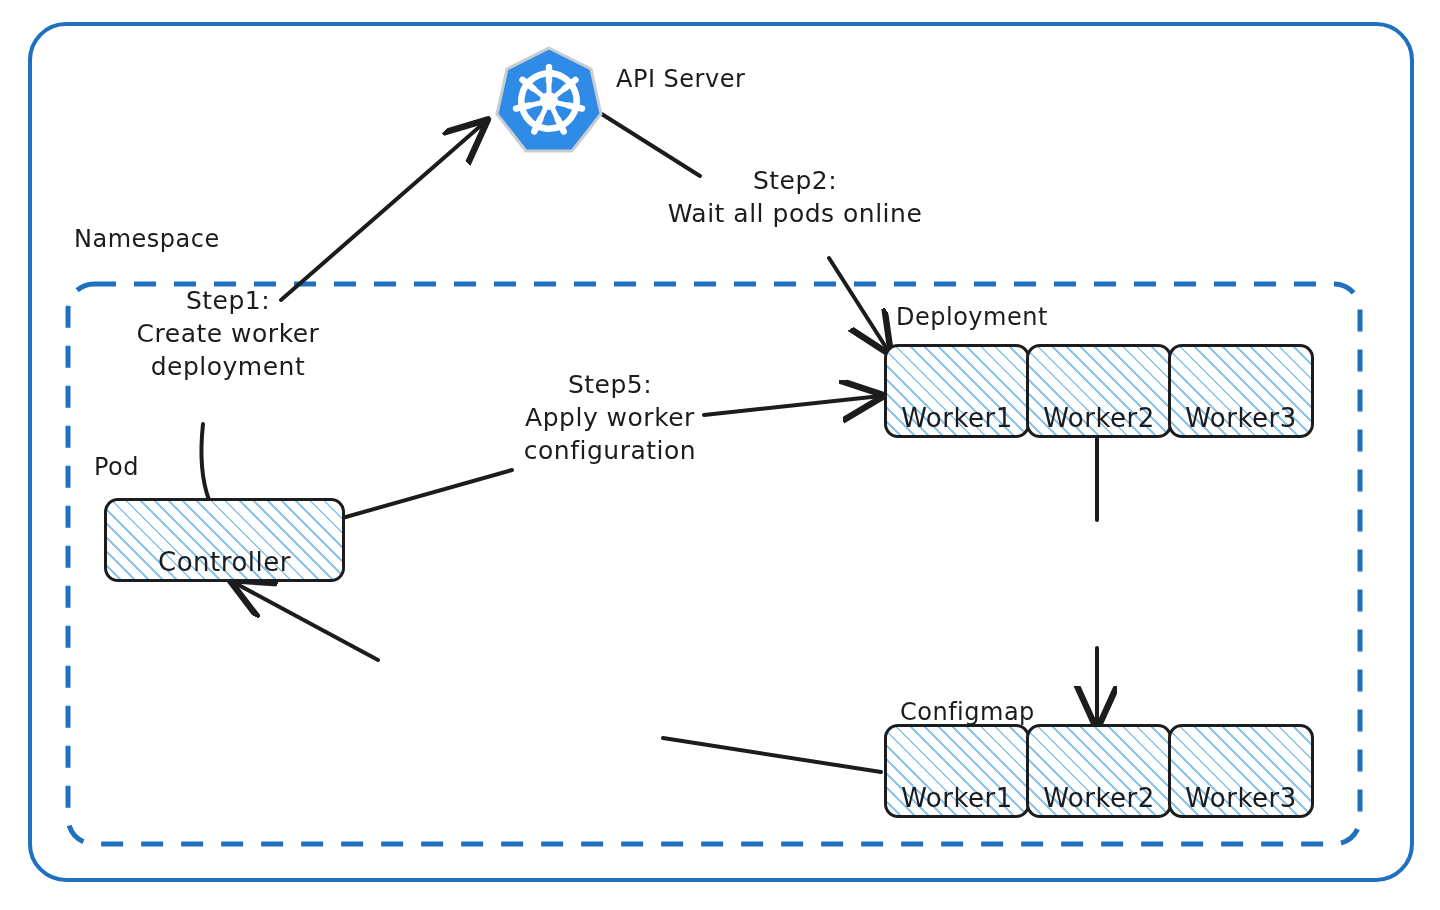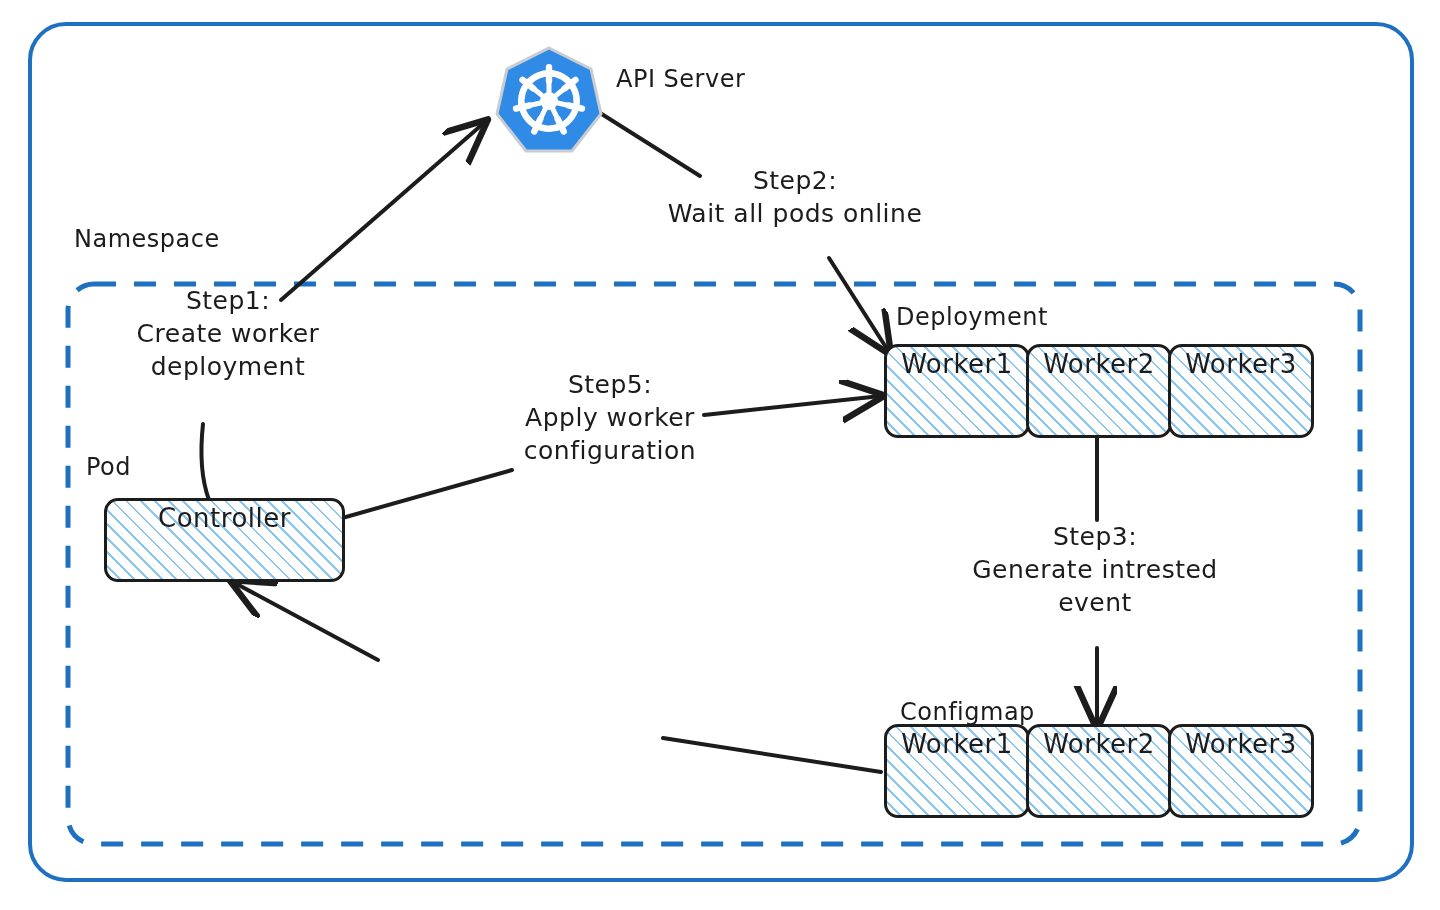--- a/index.html
+++ b/index.html
@@ -44,21 +44,21 @@
     font-size: 26px;
     text-align: center;
     width: 100%;
   }
   .nodebox {
     position: absolute;
     box-sizing: border-box;
     border: 3px solid #1c1c1c;
     border-radius: 14px;
     display: flex;
-    align-items: flex-start;
+    align-items: flex-end;
     justify-content: center;
     background-color: #ffffff;
     background-image: repeating-linear-gradient(
         45deg,
         rgba(255,255,255,0) 0px,
         rgba(255,255,255,0) 8px,
         #8cc6f0 8px,
         #8cc6f0 10px
     );
   }
@@ -130,36 +130,33 @@
           <line x1="0" y1="-9" x2="0" y2="-22" transform="rotate(308.5)"></line>
         </g>
       </g>
     </svg>
   </div>
 
   <div class="label grp-label" style="left:616px; top:64px;">API Server</div>
 
   <div class="label grp-label" style="left:74px; top:224px;">Namespace</div>
 
-  <div class="label grp-label" style="left:86px; top:452px;">Pod</div>
+  <div class="label grp-label" style="left:94px; top:452px;">Pod</div>
 
   <div class="label grp-label" style="left:896px; top:302px;">Deployment</div>
 
   <div class="label grp-label" style="left:900px; top:697px;">Configmap</div>
 
   <div class="label step-label" style="left:98px; top:284px; width:260px;">Step1:
 Create worker
 deployment</div>
 
   <div class="label step-label" style="left:630px; top:164px; width:330px;">Step2:
 Wait all pods online</div>
 
-  <div class="label step-label" style="left:940px; top:520px; width:310px;">Step3:
-Generate intrested
-event</div>
 
 
   <div class="label step-label" style="left:500px; top:368px; width:220px;">Step5:
 Apply worker
 configuration</div>
 
   <div class="nodebox" style="left:104px; top:498px; width:241px; height:84px;">
     <span class="label box-label" style="position:static;">Controller</span>
   </div>
 

